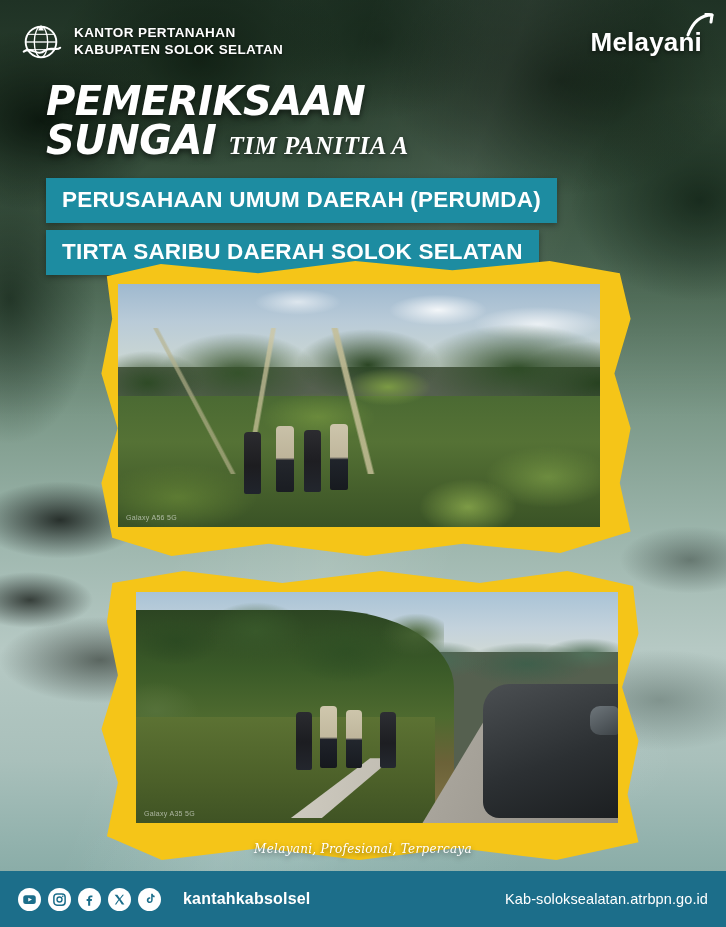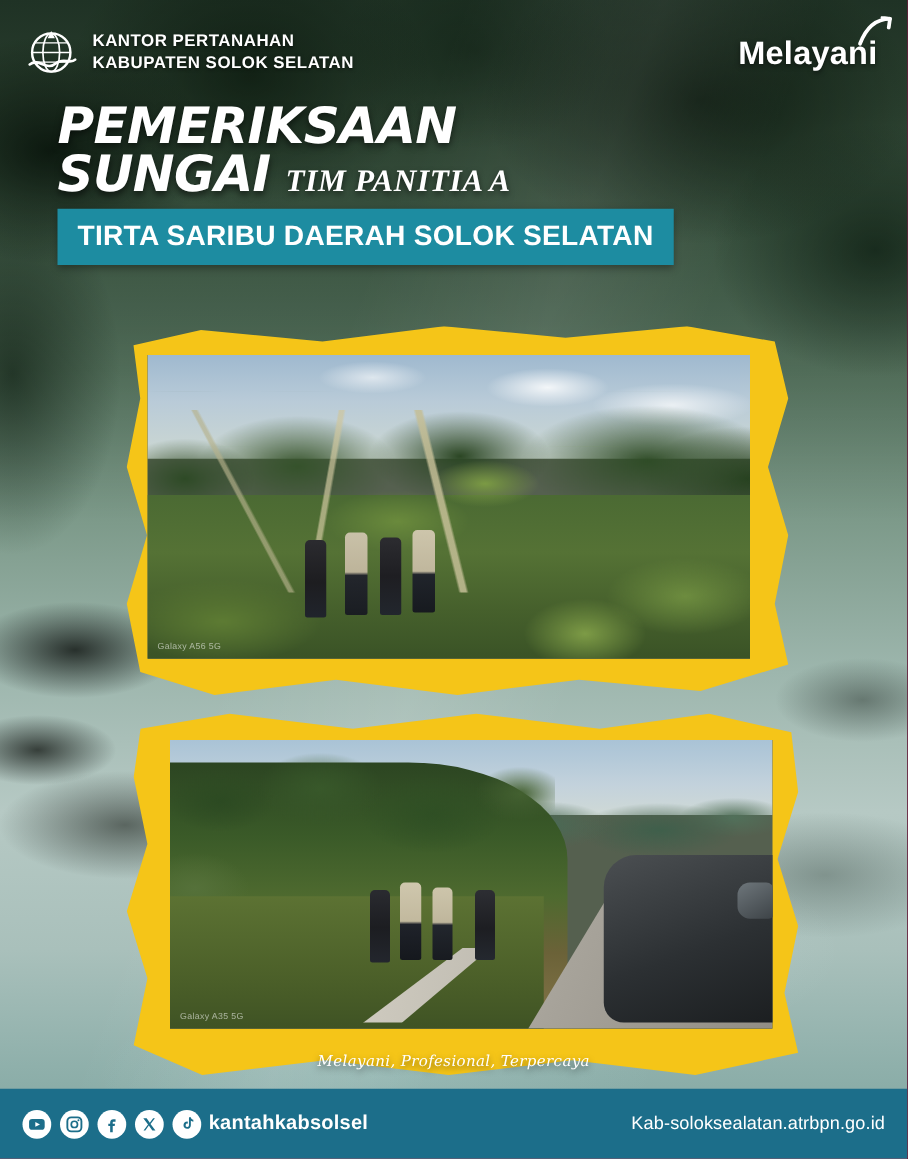--- a/index.html
+++ b/index.html
@@ -8,21 +8,21 @@
     background: #222;
   }
   body {
     font-family: "Liberation Sans", sans-serif;
   }
   #poster {
     position: relative;
     width: 726px;
     height: 927px;
     overflow: hidden;
-    background: #be185d;
+    background: #15803d;
   }
 
   
   .bg-layer {
     position: absolute;
     inset: 0;
   }
   .bg-base {
     background:
       linear-gradient(to bottom,
@@ -303,21 +303,21 @@
   
   .footer {
     position: absolute;
     left: 0; right: 0; bottom: 0;
     height: 56px;
     background: #1c6e8a;
     display: flex;
     align-items: center;
     padding: 0 18px;
     box-sizing: border-box;
-    gap: 0;
+    gap: 16px;
   }
   .social {
     display: flex;
     align-items: center;
     gap: 7px;
   }
   .sicon {
     width: 23px; height: 23px;
     border-radius: 50%;
     background: #ffffff;
@@ -377,20 +377,23 @@
       </svg>
     </div>
   </div>
 
   <div class="title-block">
     <div class="title-main">PEMERIKSAAN</div>
     <div class="title-row2">
       <span class="title-main">SUNGAI</span>
       <span class="title-sub">TIM PANITIA A</span>
     </div>
+    <span class="bar-wrap">
+      <span class="bar bar-1">PERUSAHAAN UMUM DAERAH (PERUMDA)</span>
+    </span>
     <span class="bar-wrap">
       <span class="bar bar-2">TIRTA SARIBU DAERAH SOLOK SELATAN</span>
     </span>
   </div>
 
   <div class="photo-card photo-card-1">
     <div class="marker" style="clip-path: polygon(2% 6%, 12% 2%, 30% 5%, 48% 1%, 66% 4%, 84% 1%, 97% 5%, 99% 20%, 96% 38%, 99% 56%, 97% 74%, 99% 90%, 86% 97%, 68% 94%, 50% 98%, 32% 94%, 14% 98%, 3% 92%, 1% 74%, 4% 56%, 1% 38%, 3% 20%);"></div>
     <div class="photo-inner">
       <div class="ph1-sky"></div>
       <div class="ph1-clouds"></div>

